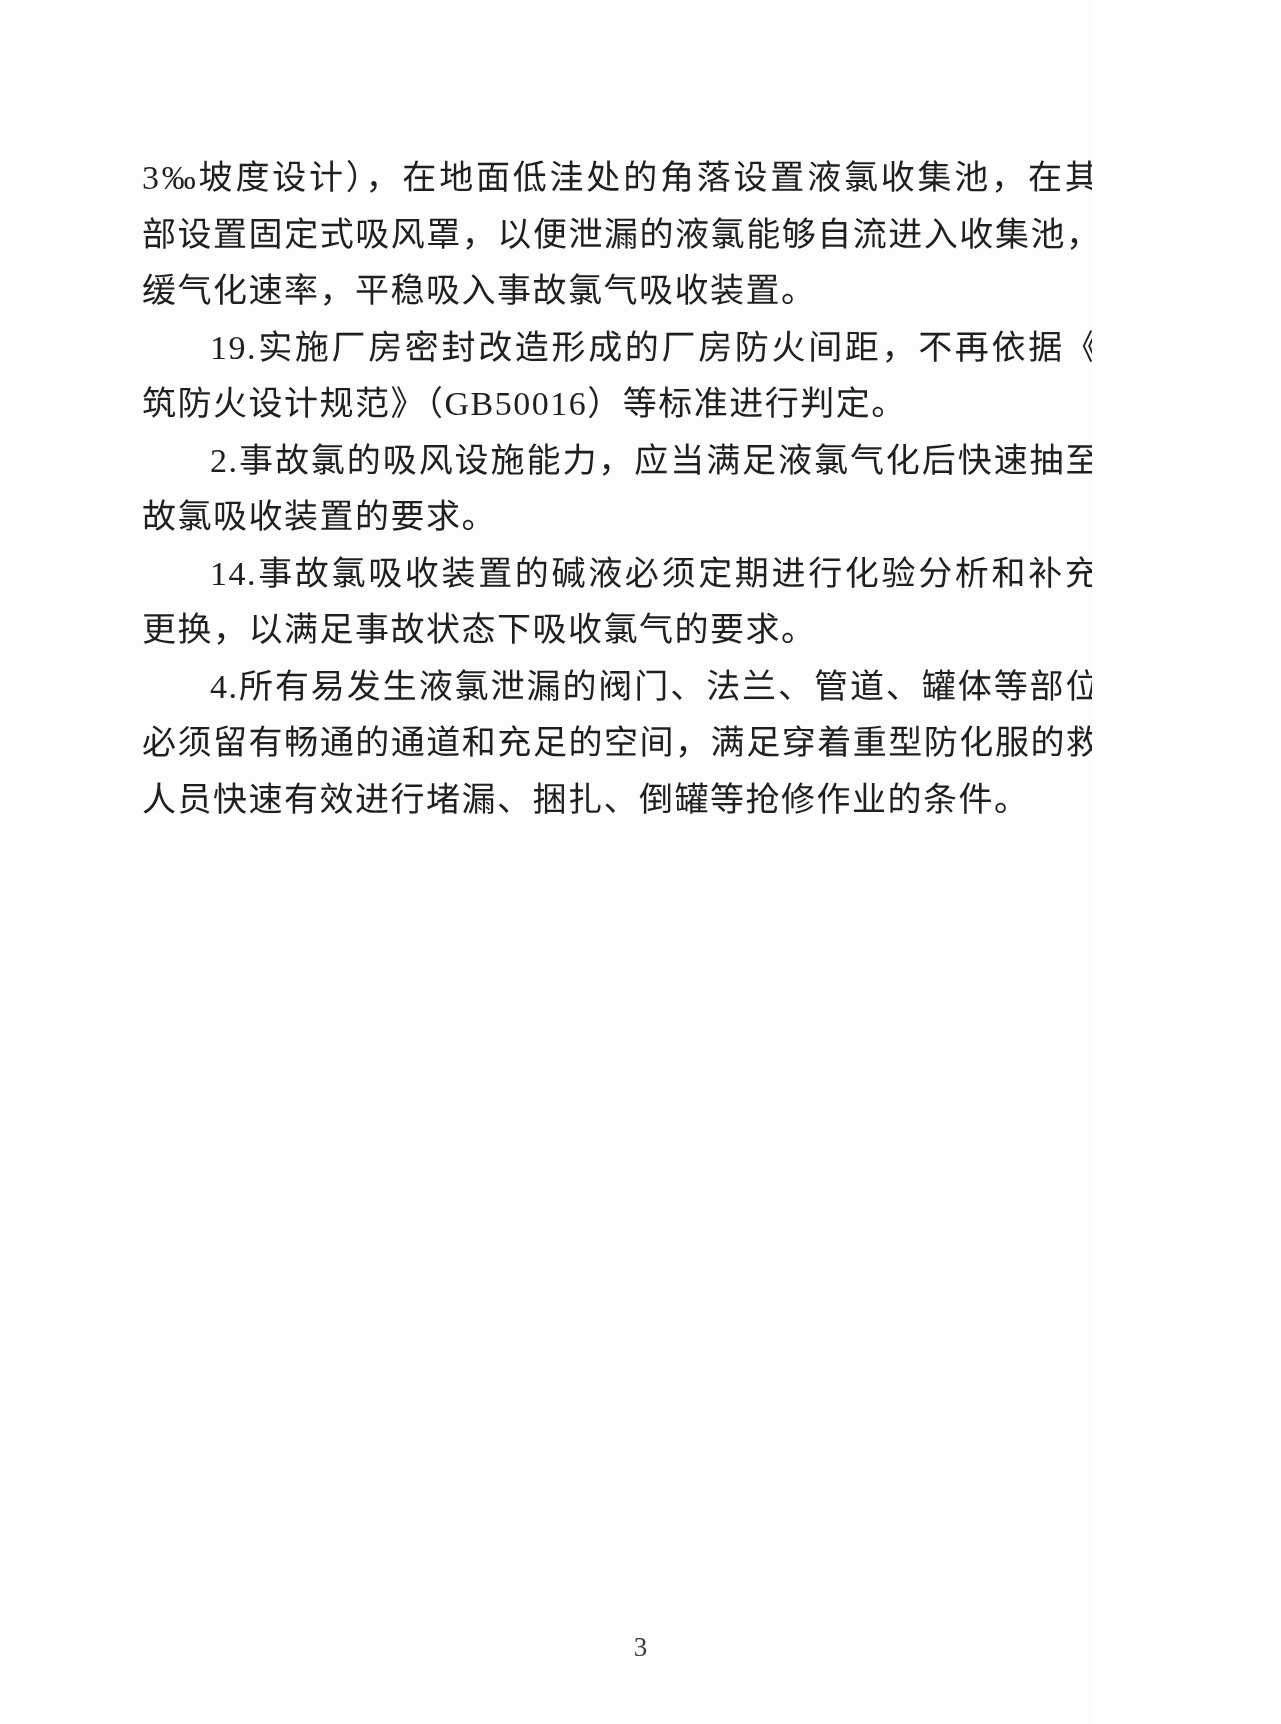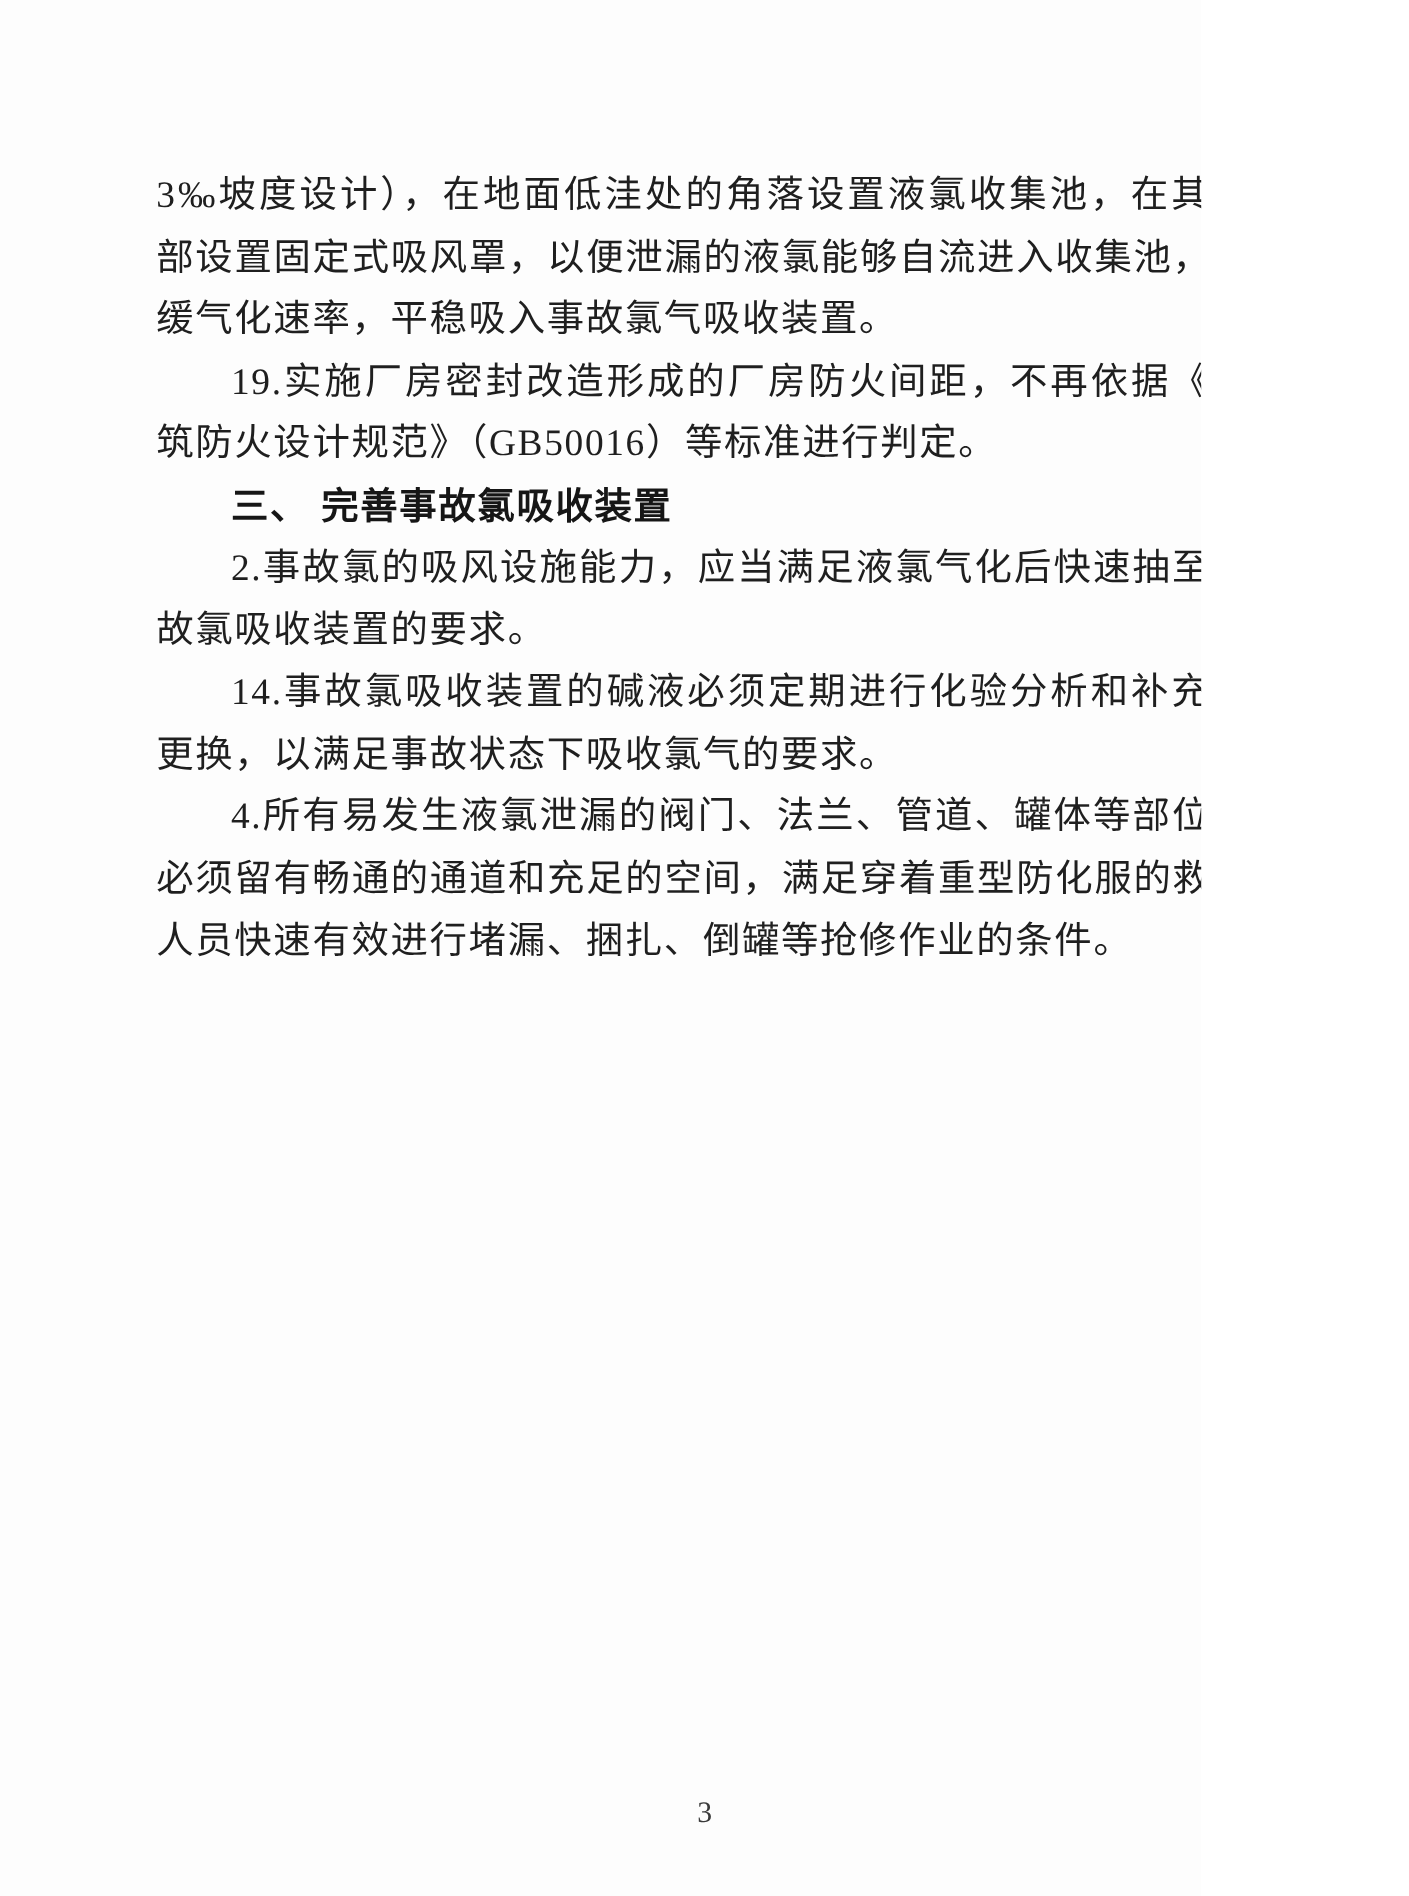--- a/index.html
+++ b/index.html
@@ -54,19 +54,18 @@
     font-family: "Liberation Serif", "DejaVu Serif", serif;
   }
 </style>
 </head>
 <body>
 
 <div class="page">
   <div class="content">
     <p class="para flush">3‰坡度设计），在地面低洼处的角落设置液氯收集池，在其上部设置固定式吸风罩，以便泄漏的液氯能够自流进入收集池，减缓气化速率，平稳吸入事故氯气吸收装置。</p>
     <p class="para">19.实施厂房密封改造形成的厂房防火间距，不再依据《建筑防火设计规范》（GB50016）等标准进行判定。</p>
-    <p class="heading">三、 完善事故氯吸收装置</p>
     <p class="para">2.事故氯的吸风设施能力，应当满足液氯气化后快速抽至事故氯吸收装置的要求。</p>
     <p class="para">14.事故氯吸收装置的碱液必须定期进行化验分析和补充、更换，以满足事故状态下吸收氯气的要求。</p>
     <p class="para">4.所有易发生液氯泄漏的阀门、法兰、管道、罐体等部位，必须留有畅通的通道和充足的空间，满足穿着重型防化服的救援人员快速有效进行堵漏、捆扎、倒罐等抢修作业的条件。</p>
   </div>
   <div class="page-number">3</div>
 </div>
 
 </body></html>

